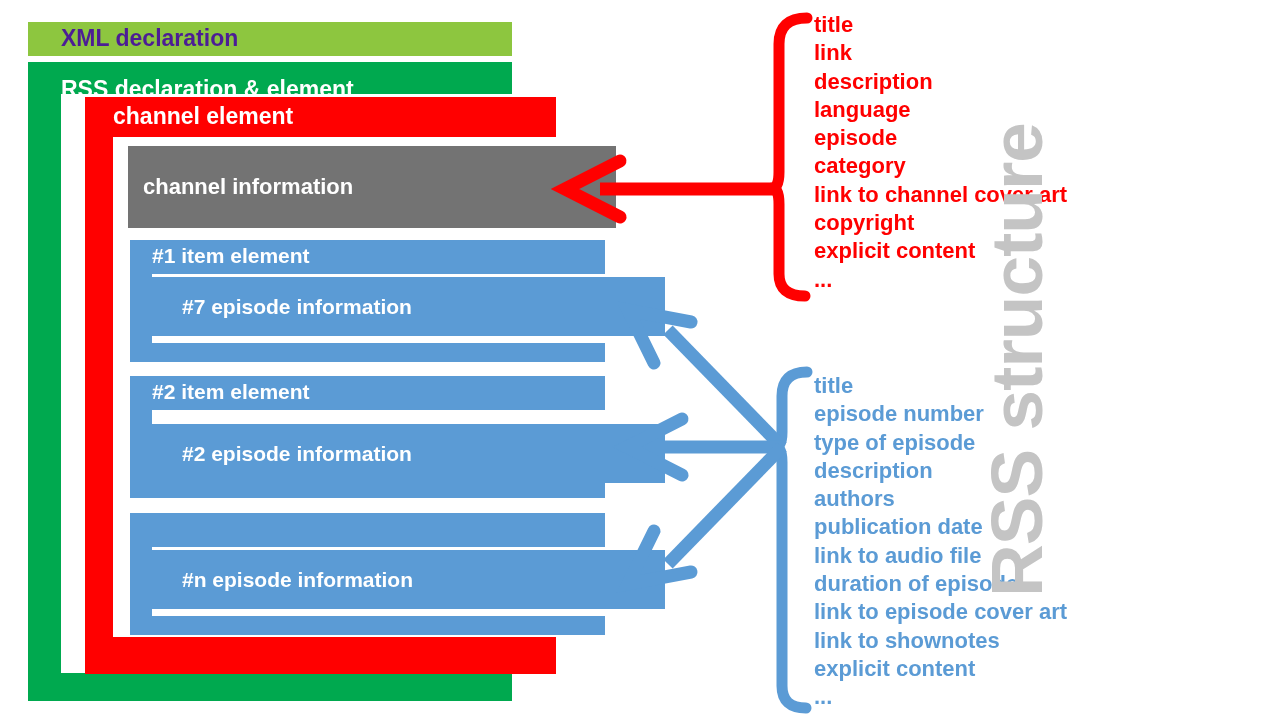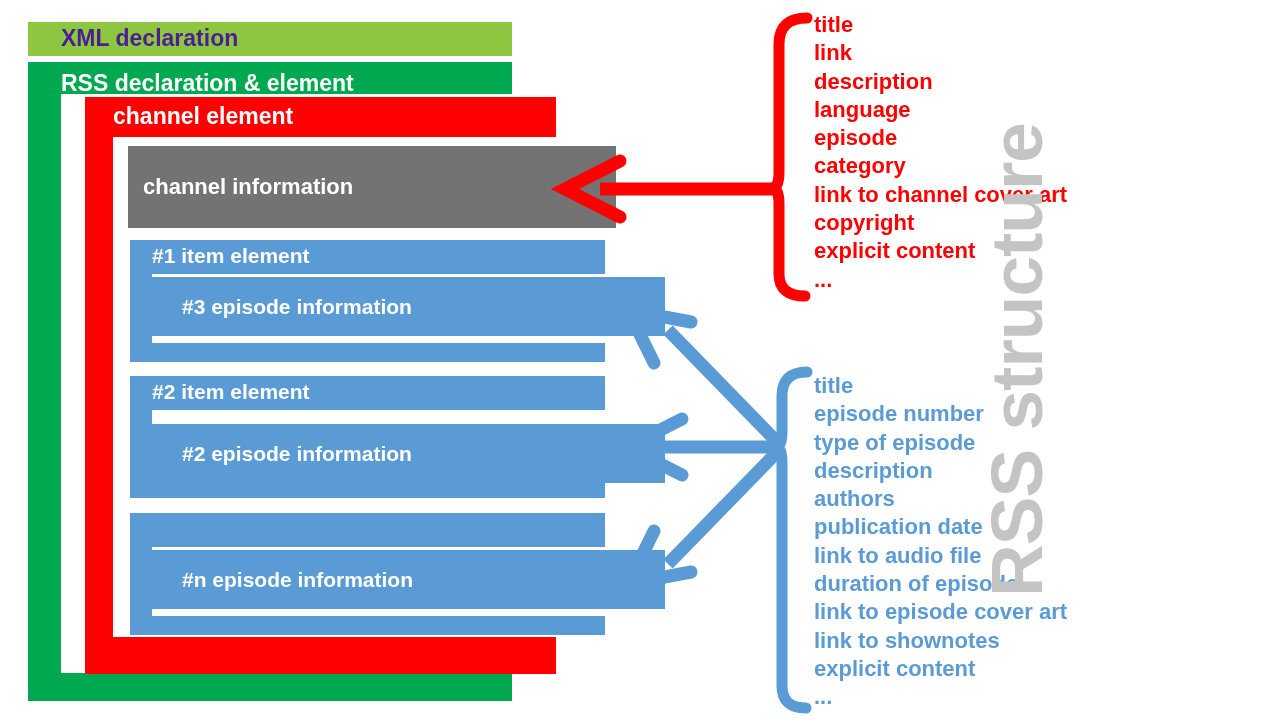--- a/index.html
+++ b/index.html
@@ -43,21 +43,21 @@
     background: #00A94F;
   }
   .rss-frame-inner {
     
     position: absolute;
     left: 33px; top: 32px; width: 451px; height: 579px;
     background: #ffffff;
   }
   .rss-label {
     position: absolute;
-    left: 33px; top: 8px;
+    left: 33px; top: 14px;
     font-size: 23px; color: #ffffff; font-weight: bold; white-space: nowrap;
   }
 
   
   .channel-frame {
     left: 85px; top: 97px; width: 471px; height: 577px;
     background: #FF0000;
   }
   .channel-frame-inner {
     position: absolute;
@@ -165,21 +165,21 @@
 
   <div class="abs channel-info">
     <span>channel information</span>
   </div>
 
   <div class="abs item-frame" style="top:240px;">
     <div class="item-frame-inner"></div>
     <span class="item-label">#1 item element</span>
   </div>
   <div class="abs episode-info" style="top:277px;">
-    <span>#3 episode information</span>
+    <span>#7 episode information</span>
   </div>
 
   <div class="abs item-frame" style="top:376px;">
     <div class="item-frame-inner"></div>
     <span class="item-label">#2 item element</span>
   </div>
   <div class="abs episode-info" style="top:388px;margin-top:36px;">
     <span>#2 episode information</span>
   </div>
 

